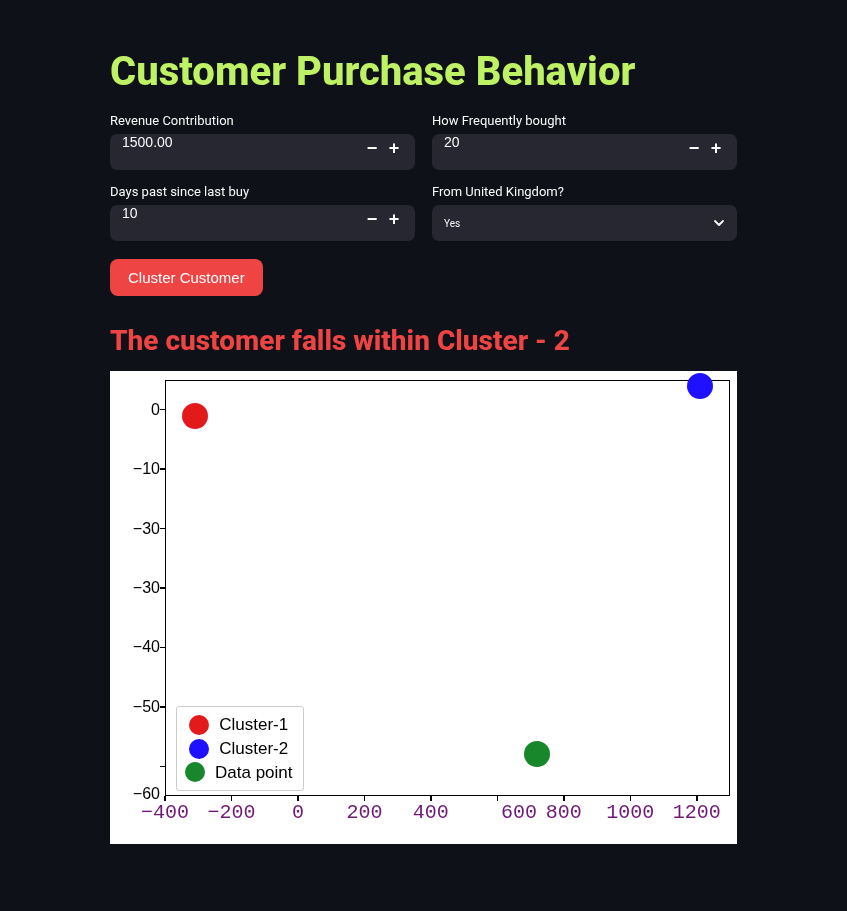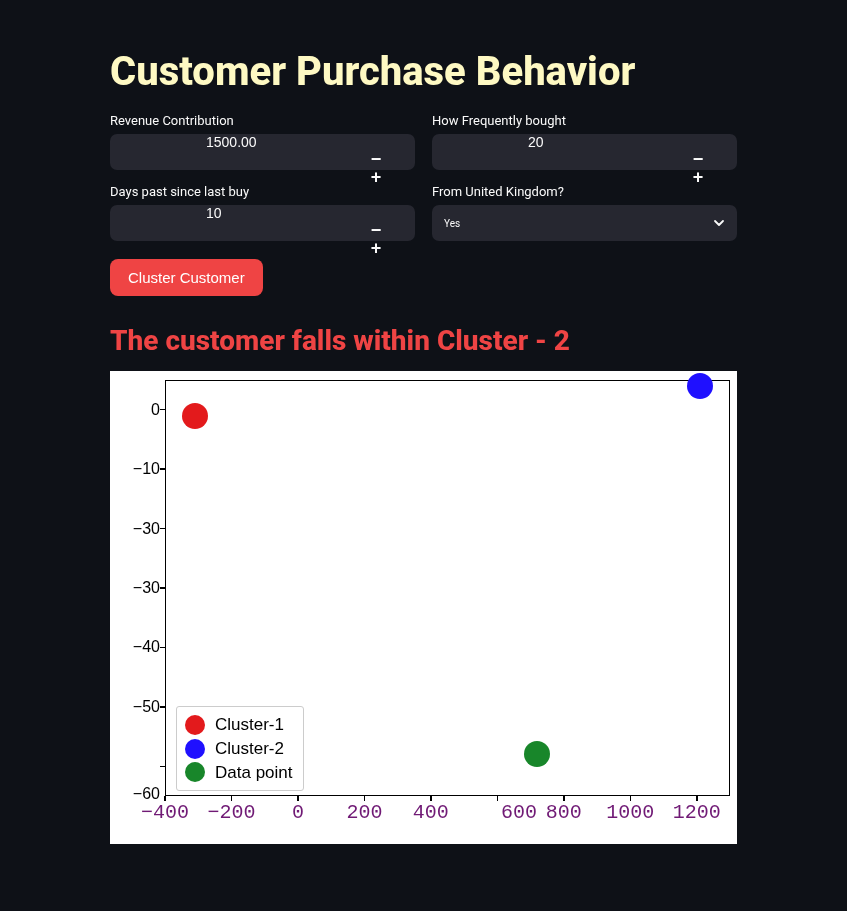--- a/index.html
+++ b/index.html
@@ -11,42 +11,41 @@
     height: 911px;
     overflow: hidden;
   }
   .container {
     padding: 48px 110px 30px 110px;
   }
   h1 {
     font-size: 40px;
     font-weight: 800;
     margin-bottom: 18px;
-    color: #fef9c3;
+    color: #bef264;
   }
   .form-grid {
     display: grid;
     grid-template-columns: 1fr 1fr;
     gap: 14px 17px;
     margin-bottom: 18px;
   }
   .field-label {
     font-size: 13px;
     color: #fafafa;
     margin-bottom: 6px;
     display: block;
   }
   .num-input {
     display: flex;
-    align-items: flex-end;
+    align-items: flex-start;
     background: #262730;
     border-radius: 7px;
     height: 36px;
-    padding: 0 28px 0 12px;
-    flex-direction: column;
+    padding: 0 10px 0 12px;
   }
   .num-input input {
     flex: 1;
     background: transparent;
     border: none;
     color: #fafafa;
     font-size: 14px;
     outline: none;
   }
   .stepper-btn {
@@ -149,20 +148,21 @@
     padding: 6px 10px 6px 8px;
     font-family: sans-serif;
   }
   .legend-row {
     display: flex;
     align-items: center;
     gap: 10px;
     font-size: 17px;
     color: #000;
     line-height: 1.4;
+    justify-content: center;
   }
   .legend-dot {
     width: 20px;
     height: 20px;
     border-radius: 50%;
   }
 </style>
 </head>
 <body>
 

